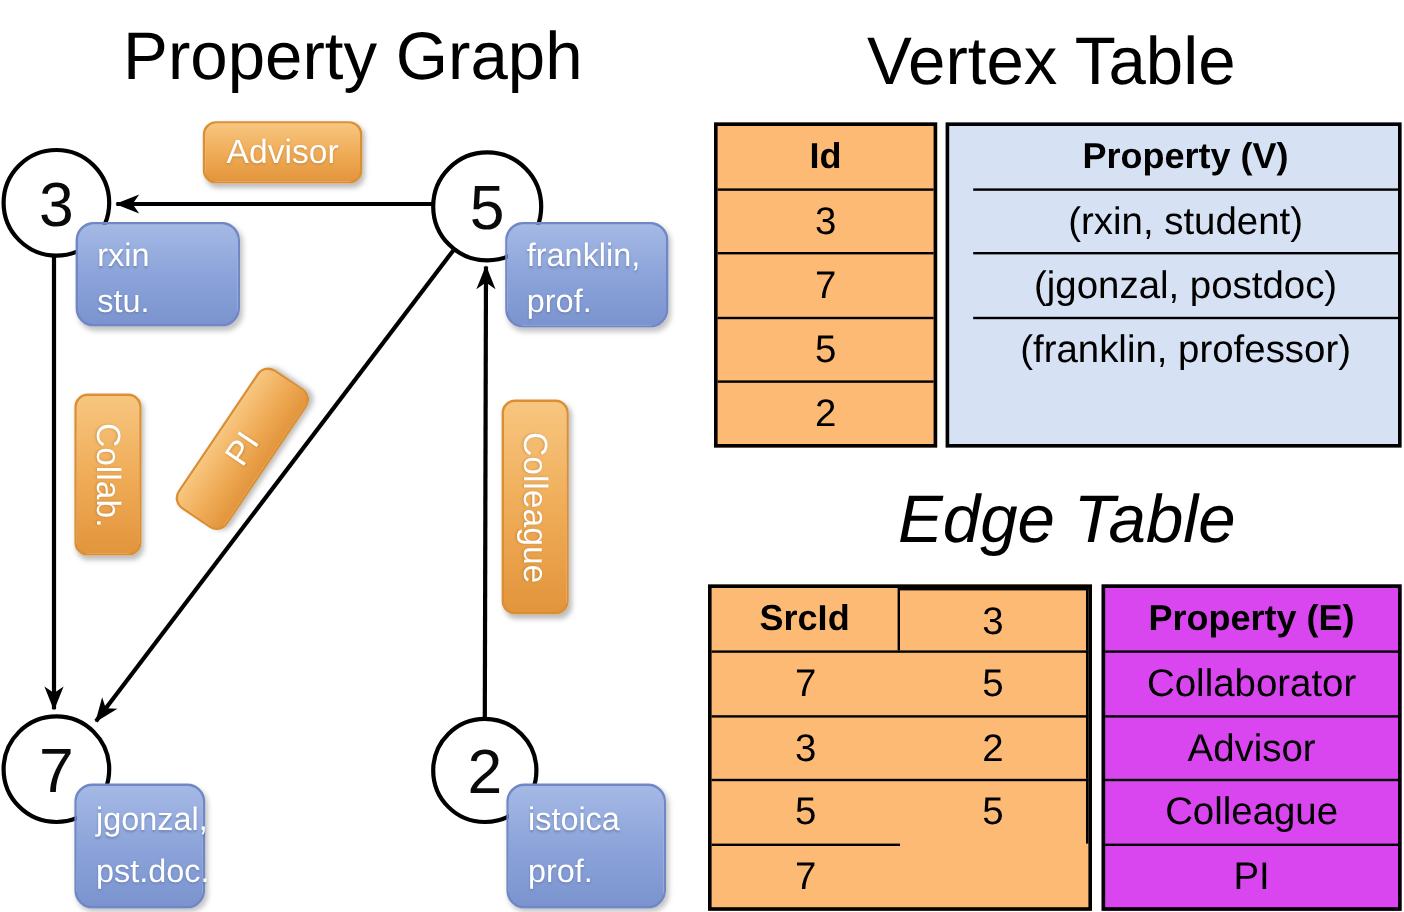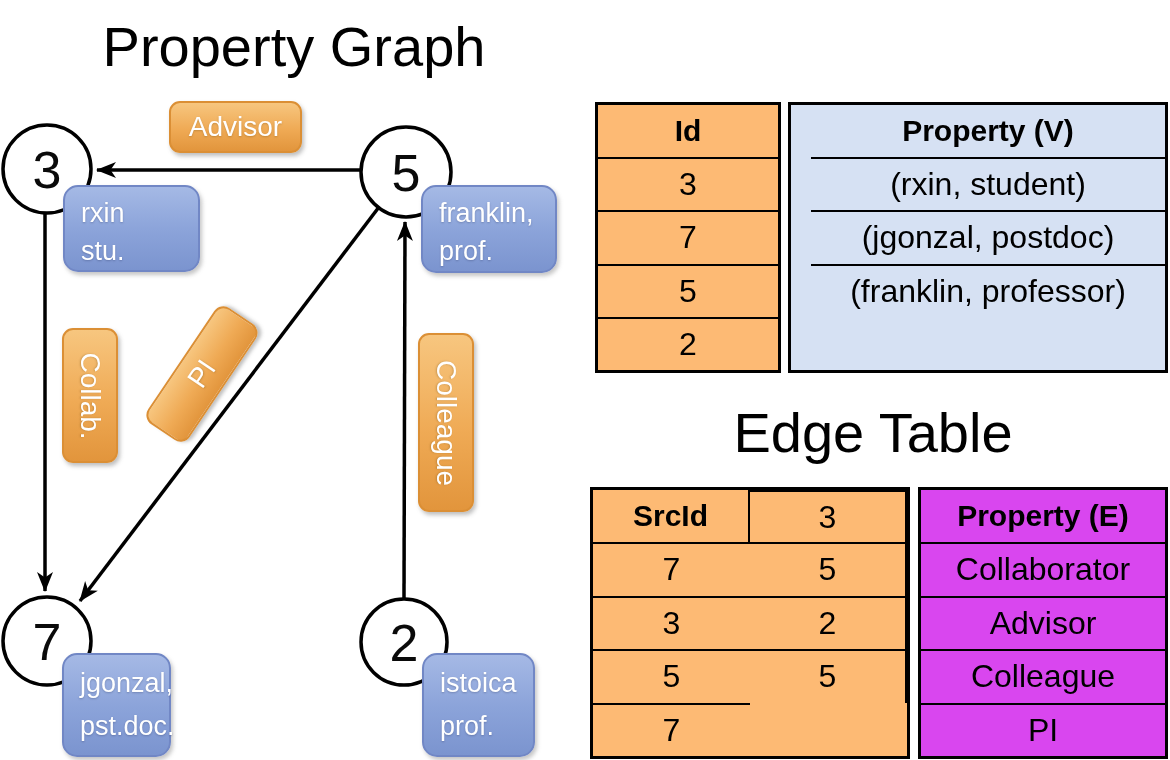--- a/index.html
+++ b/index.html
@@ -6,21 +6,21 @@
   #canvas {
     position:relative; width:1170px; height:760px; background:#ffffff;
     font-family:"Liberation Sans", sans-serif; overflow:hidden; color:#000;
   }
   .big-title {
     position:absolute; font-size:56px; line-height:62px; font-weight:400;
     color:#000; text-align:center; white-space:nowrap;
   }
   #graph-title   { left:44px;  top:16px;  width:500px; }
   #vtable-title  { left:596px; top:20px;  width:560px; }
-  #etable-title  { left:593px; top:402px; width:560px; }
+  #etable-title  { left:609px; top:402px; width:560px;font-style:italic; }
 
   
   #graph-svg { position:absolute; left:0; top:0; }
 
   
   .pill {
     position:absolute; box-sizing:border-box;
     background:linear-gradient(180deg,#F7C67F 0%, #EFAA55 55%, #E2953C 100%);
     border:2px solid #DB8F35; border-radius:11px;
     box-shadow:2px 3px 4px rgba(110,110,110,.45);
@@ -39,21 +39,21 @@
     position:absolute; box-sizing:border-box;
     background:linear-gradient(180deg,#A5B9E5 0%, #8CA4DA 50%, #7B94CF 100%);
     border:2px solid #7187C5; border-radius:15px;
     box-shadow:2px 3px 4px rgba(110,110,110,.4);
     color:#fff; font-size:27px; line-height:38px;
     padding:7px 6px 0 16px; text-shadow:0 1px 2px rgba(40,50,90,.3);
   }
   #card-rxin     { left:63px;  top:185px; width:137px; height:87px; }
   #card-franklin { left:421px; top:185px; width:136px; height:88px; }
   #card-jgonzal  { left:62px;  top:653px; width:109px; height:104px; line-height:43px; }
-  #card-istoica  { left:422px; top:653px; width:113px; height:104px; line-height:43px; }
+  #card-istoica  { left:422px; top:653px; width:133px; height:104px; line-height:43px; }
 
   
   .tbl {
     position:absolute; box-sizing:border-box; border:3px solid #000;
     display:grid; background:#fdba74;
   }
   #vt-id   { left:595px; top:102px; width:186px; height:271px; grid-template-rows:52px 1fr 1fr 1fr 1fr; }
   #vt-prop { left:788px; top:102px; width:380px; height:271px; grid-template-rows:52px 1fr 1fr 1fr 1fr; background:#D6E1F3;padding-left:20px; }
   #et-ids  { left:590px; top:487px; width:320px; height:272px;
              grid-template-rows:52px 1fr 1fr 1fr 1fr; grid-template-columns:1fr 1fr; }
@@ -65,20 +65,21 @@
   }
   .tcell.hdr { font-size:30px; font-weight:bold; border-top:none; }
   .tcell.colsep { border-right:2px solid #000; }
 </style>
 </head>
 <body>
 
 <div id="canvas">
 
   <div class="big-title" id="graph-title">Property Graph</div>
+  <div class="big-title" id="vtable-title">Vertex Table</div>
   <div class="big-title" id="etable-title">Edge Table</div>
 
   <svg id="graph-svg" width="585" height="760" viewBox="0 0 585 760">
     <defs>
       <marker id="arrow" markerUnits="userSpaceOnUse" markerWidth="24" markerHeight="20" refX="20" refY="9" orient="auto">
         <path d="M1,1 L21,9 L1,17 L6.5,9 Z" fill="#000"></path>
       </marker>
     </defs>
 
     <line x1="362" y1="170" x2="97" y2="170" stroke="#000" stroke-width="3.5" marker-end="url(#arrow)"></line>

